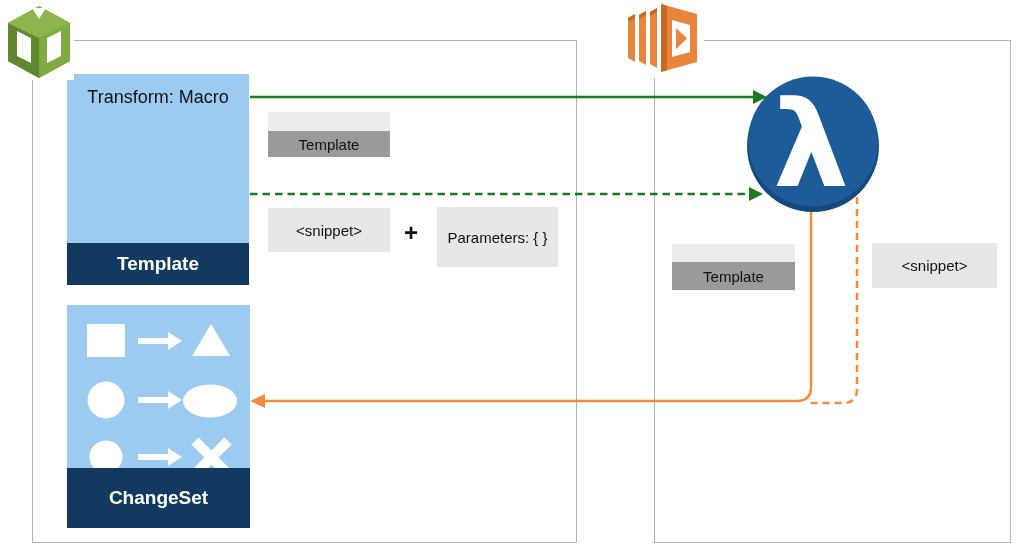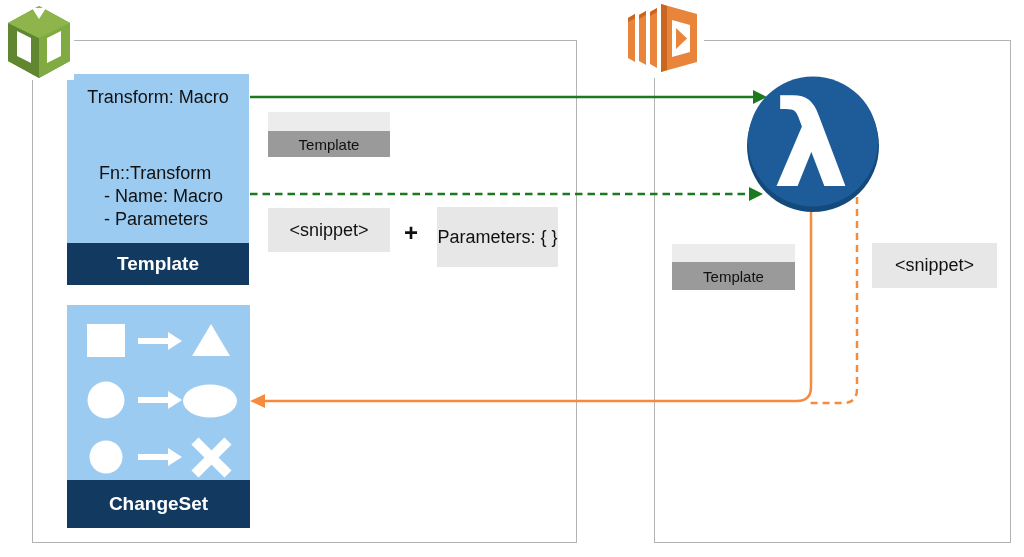--- a/index.html
+++ b/index.html
@@ -10,39 +10,39 @@
   #left-panel{left:32px;top:40px;width:543px;height:501px;}
   #right-panel{left:654px;top:40px;width:355px;height:501px;}
 
   
   .blue-card{position:absolute;background:#9ccbf1;}
   #template-card{left:67px;top:74px;width:182px;height:211px;}
   #changeset-card{left:67px;top:305px;width:183px;height:223px;}
   .card-footer{position:absolute;left:0;bottom:0;width:100%;background:#123a60;color:#fff;
     font-weight:bold;font-size:19px;display:flex;align-items:center;justify-content:center;}
   #template-card .card-footer{height:42px;}
-  #changeset-card .card-footer{height:48px;}
+  #changeset-card .card-footer{height:60px;}
 
   .transform-line{position:absolute;top:13px;left:0;width:100%;text-align:center;
     font-size:18px;color:#111;}
   .fn-block{position:absolute;top:88px;left:32px;font-size:18px;line-height:23px;
     color:#111;white-space:pre;}
 
   
   .two-tone{position:absolute;display:flex;flex-direction:column;}
   .two-tone .tt-light{background:#ececec;}
   .two-tone .tt-dark{background:#9a9a9a;flex:1;display:flex;align-items:center;
     justify-content:center;font-size:15px;color:#111;}
   #tag-template-left{left:268px;top:112px;width:122px;height:45px;}
   #tag-template-left .tt-light{height:19px;}
   #tag-template-right{left:672px;top:244px;width:123px;height:46px;}
   #tag-template-right .tt-light{height:18px;}
 
   .snippet-tag{position:absolute;background:#e7e7e7;display:flex;align-items:center;
-    justify-content:center;font-size:18px;color:#111;}
+    justify-content:center;font-size:15px;color:#111;}
   #snippet-left{left:268px;top:208px;width:122px;height:44px;}
   #snippet-right{left:872px;top:243px;width:125px;height:45px;}
   #parameters-tag{left:437px;top:207px;width:121px;height:60px;}
 
   #plus-sign{position:absolute;left:395px;top:219px;width:32px;height:28px;line-height:28px;
     text-align:center;font-size:24px;font-weight:bold;color:#111;}
 
   
   .corner-icon{position:absolute;background:#fff;}
   #cf-icon{left:4px;top:2px;width:70px;height:78px;}
@@ -53,21 +53,20 @@
 </head>
 <body>
 
 <div id="canvas">
 
   <div class="panel" id="left-panel"></div>
   <div class="panel" id="right-panel"></div>
 
   <div class="blue-card" id="template-card">
     <div class="transform-line">Transform: Macro</div>
-    <div class="fn-block"><span>Fn::Transform</span><br><span> - Name: Macro</span><br><span> - Parameters</span></div>
     <div class="card-footer">Template</div>
   </div>
 
   <div class="blue-card" id="changeset-card">
     <svg width="183" height="177" viewBox="0 0 183 177">
 
       <rect x="20" y="19" width="38" height="33" fill="#fff"></rect>
       <g>
         <line x1="71" y1="36" x2="101" y2="36" stroke="#fff" stroke-width="6"></line>
         <polygon points="101,27 101,45 115,36" fill="#fff"></polygon>

